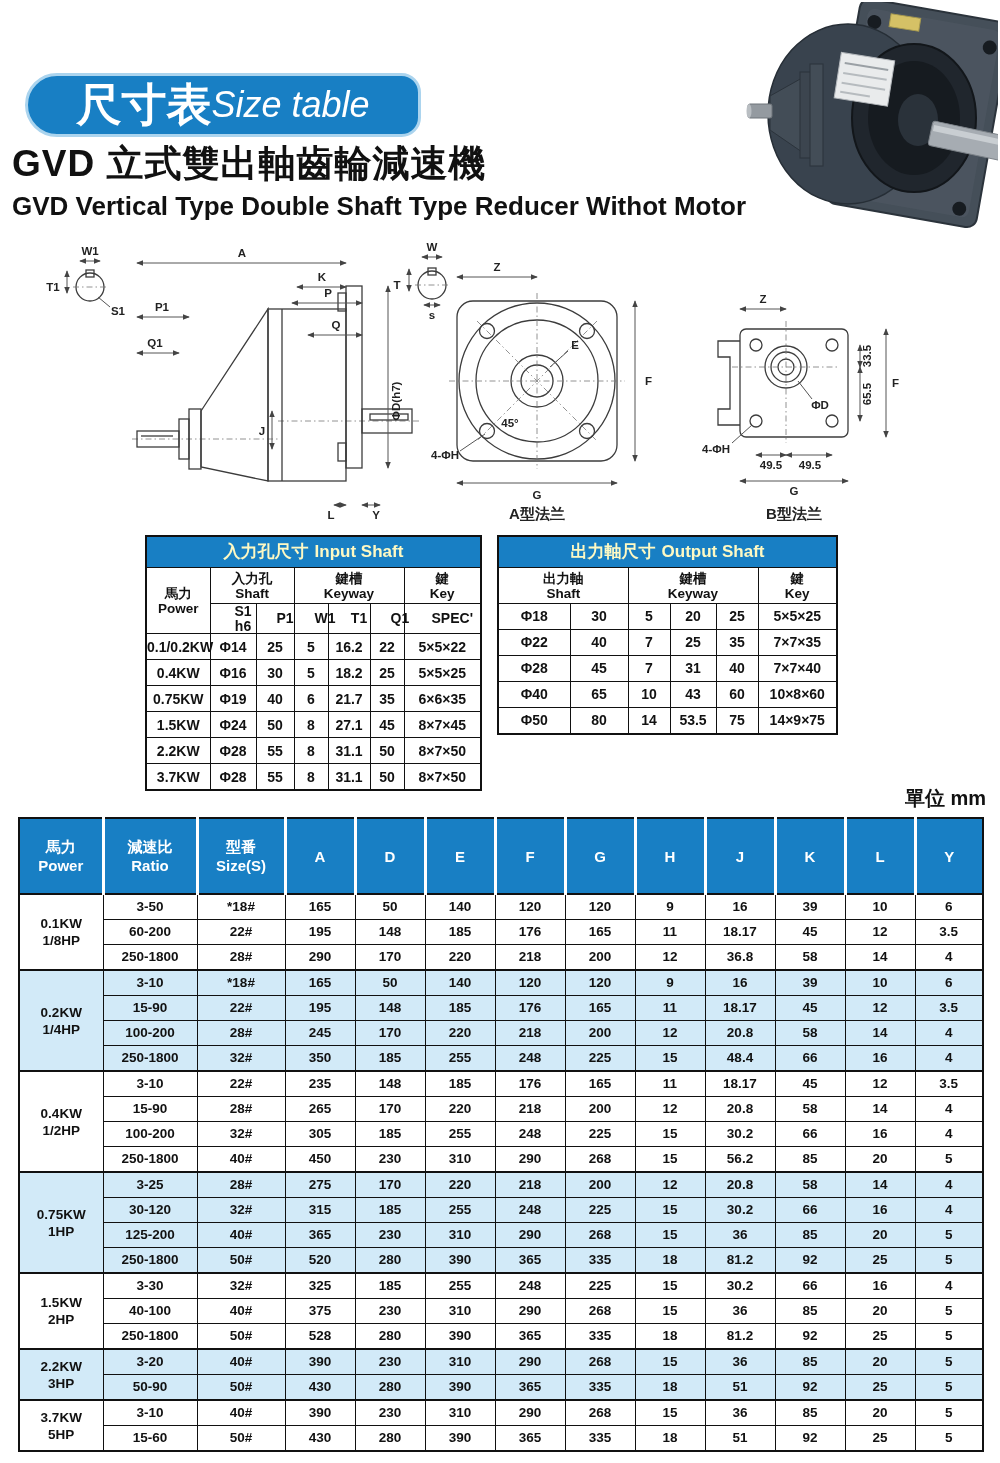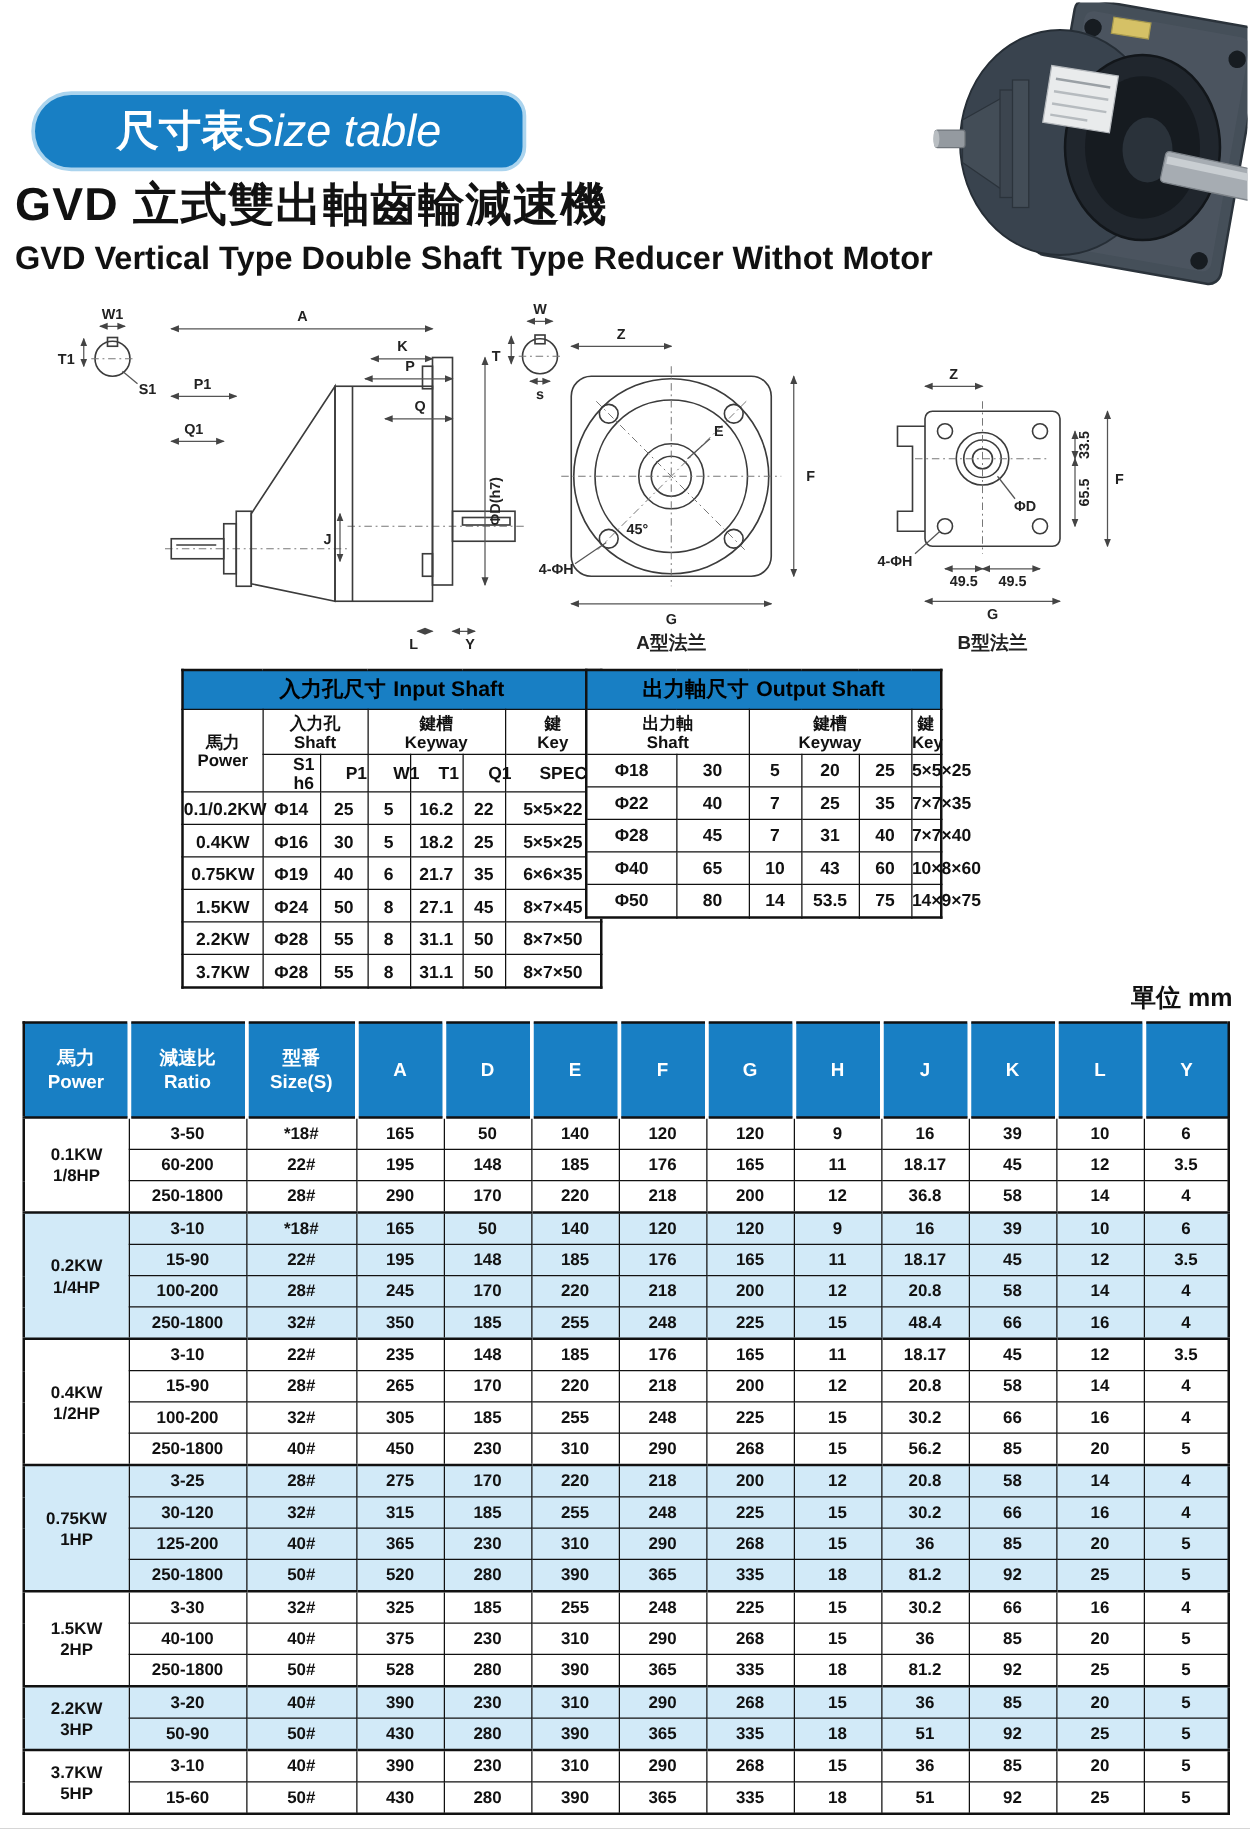--- a/index.html
+++ b/index.html
@@ -3,45 +3,45 @@
 <meta charset="utf-8">
 <style>
   html,body{margin:0;padding:0;background:#9a9a9a;}
   .page{position:relative;width:1000px;height:1463px;background:#ffffff;margin:0 auto;
         font-family:"Liberation Sans","DejaVu Sans",sans-serif;color:#111;overflow:hidden;}
 
   
   .pill{position:absolute;left:25px;top:73px;width:390px;height:58px;background:#187fc4;
         border:3px solid #abd4ee;border-radius:36px 22px 22px 36px;
         display:flex;align-items:center;justify-content:center;color:#fff;}
-  .pill .zh{font-size:34px;font-weight:700;}
+  .pill .zh{font-size:45px;font-weight:700;}
   .pill .en{font-size:36px;font-weight:500;font-style:italic;}
 
   .title-zh{position:absolute;left:12px;top:139px;font-size:37px;font-weight:700;letter-spacing:1px;white-space:nowrap;}
   .title-en{position:absolute;left:12px;top:191px;font-size:26px;font-weight:600;white-space:nowrap;}
 
   .photo{position:absolute;left:742px;top:2px;width:256px;height:232px;}
   .drawings{position:absolute;left:40px;top:243px;width:920px;height:292px;}
   .drawings text{font-family:"Liberation Sans","DejaVu Sans",sans-serif;font-size:11.5px;font-weight:700;fill:#222;}
   .drawings .cap{font-size:15px;font-weight:700;}
   .drawings .dim{stroke:#555;stroke-width:1;fill:none;}
   .drawings .shape{stroke:#3c3c3c;stroke-width:1.3;fill:none;}
   .drawings .dash{stroke:#777;stroke-width:0.8;stroke-dasharray:6 3 1.5 3;fill:none;}
 
   
   .stable{position:absolute;border-collapse:collapse;table-layout:fixed;border:2px solid #111;background:#fff;}
   .stable th,.stable td{border:1px solid #111;text-align:center;padding:0;line-height:1.05;}
-  .stable .title{background:#187fc4;color:#000000;height:30px;font-size:17px;font-weight:700;}
+  .stable .title{background:#187fc4;color:#fef9c3;height:30px;font-size:17px;font-weight:700;}
   .stable .title .ten{font-weight:600;margin-left:6px;}
   .stable .gh{height:35px;font-size:13.5px;font-weight:700;}
   .stable .gh div{line-height:15px;}
   .stable .sh{height:23px;font-size:14px;font-weight:700;padding-left:20px;}
   .stable td{height:25px;font-size:14px;font-weight:700;}
   #input-table{left:145px;top:535px;width:337px;}
-  #output-table{left:468px;top:535px;width:286px;}
+  #output-table{left:497px;top:535px;width:341px;}
 
   .dims-heading{position:absolute;left:10px;top:783px;font-size:21px;font-weight:700;}
   .unit{position:absolute;right:14px;top:785px;font-size:20px;font-weight:700;}
 
   
   #dim-table{position:absolute;left:18px;top:817px;width:966px;border-collapse:collapse;
              table-layout:fixed;border:2px solid #111;background:#fff;}
   #dim-table th{background:#187fc4;color:#fff;height:74px;font-size:15px;font-weight:700;
                 border-right:3px solid #fff;border-bottom:2px solid #111;padding:0;}
   #dim-table th:last-child{border-right:2px solid #111;}

